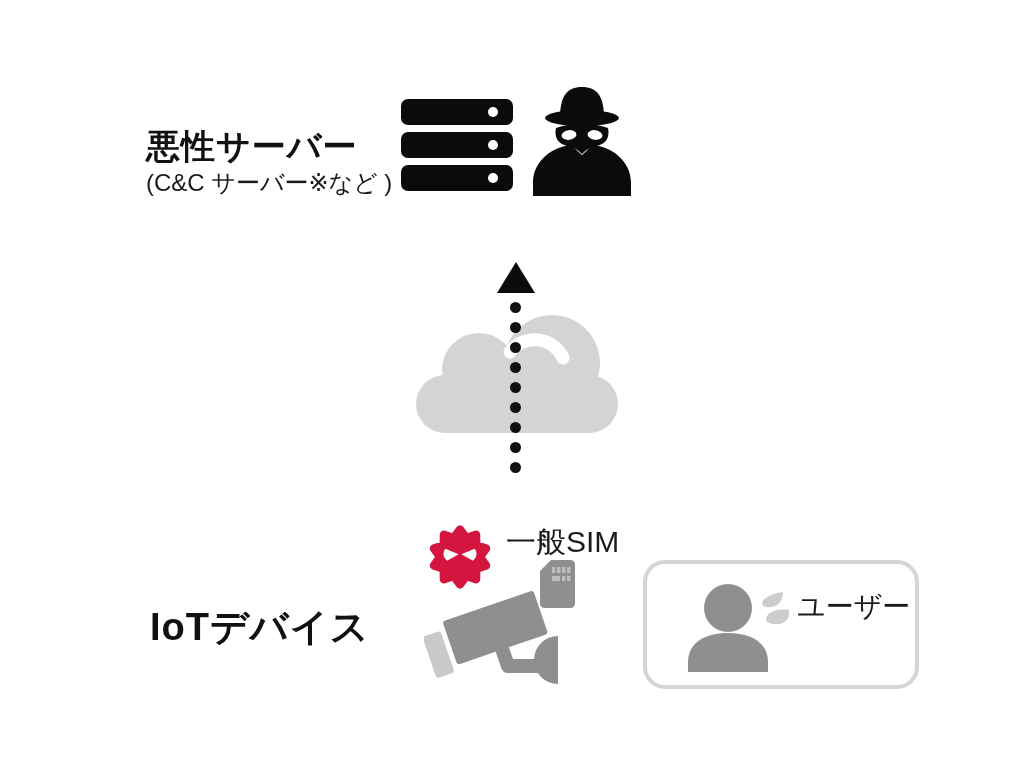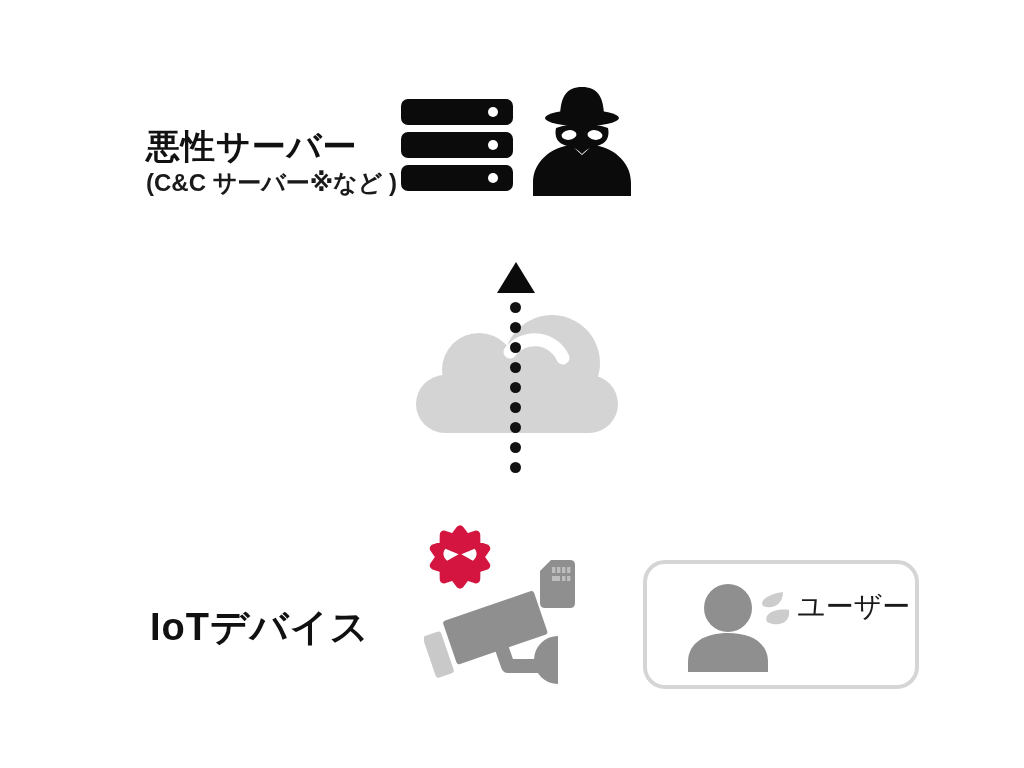--- a/index.html
+++ b/index.html
@@ -7,21 +7,21 @@
   body { font-family:"Liberation Sans","DejaVu Sans",sans-serif; }
   #canvas {
     position:relative; width:1024px; height:768px; background:#ffffff;
     overflow:hidden; margin:0 auto;
   }
   .abs { position:absolute; }
 
   
   .title-lg { font-size:34px; font-weight:bold; color:#111; letter-spacing:1px; white-space:nowrap; }
   .title-xl { font-size:38px; font-weight:bold; color:#111; letter-spacing:1px; white-space:nowrap; }
-  .note     { font-size:24px; font-weight:bold; color:#1a1a1a; white-space:nowrap; }
+  .note     { font-size:24px; font-weight:normal; color:#1a1a1a; white-space:nowrap; }
   .label-md { font-size:29px; font-weight:normal; color:#1a1a1a; white-space:nowrap; }
 
   
   .server-row { position:absolute; left:0; width:112px; height:26px; background:#0b0b0b; border-radius:7px; }
   .server-dot { position:absolute; right:15px; top:8px; width:10px; height:10px; background:#fff; border-radius:50%; }
 
   
   .arrow-head {
     width:0; height:0;
     border-left:19px solid transparent;
@@ -96,20 +96,21 @@
       <i></i>
       <i></i>
   </div>
 
   <svg class="abs" style="left:427px; top:524px;" width="66" height="66" viewBox="0 0 72 72">
     <polygon fill="#d31540" stroke="#d31540" stroke-width="9" stroke-linejoin="round" points="36,6 42.8,15.1 53.6,11.7 53.8,23.1 64.5,26.7 58,36 64.5,45.3 53.8,48.9 53.6,60.3 42.8,56.9 36,66 29.2,56.9 18.4,60.3 18.2,48.9 7.5,45.3 14,36 7.5,26.7 18.2,23.1 18.4,11.7 29.2,15.1"></polygon>
     <path d="M20 27 L34.5 33 L22 40 C17 36 17 31 20 27 Z" fill="#fff"></path>
     <path d="M52 27 L37.5 33 L50 40 C55 36 55 31 52 27 Z" fill="#fff"></path>
   </svg>
 
+  <div class="abs label-md" style="left:506px; top:522px; font-size:30px;">一般SIM</div>
 
   <svg class="abs" style="left:540px; top:560px;" width="35" height="48" viewBox="0 0 35 48">
     <path d="M11 0 H30 Q35 0 35 5 V43 Q35 48 30 48 H5 Q0 48 0 43 V11 Z" fill="#8f8f8f"></path>
     <g fill="#bdbdbd">
       <rect x="12" y="7" width="3.4" height="6"></rect>
         <rect x="17" y="7" width="3.4" height="6"></rect>
       <rect x="22" y="7" width="3.4" height="6"></rect>
         <rect x="27" y="7" width="3.4" height="6"></rect>
       <rect x="12" y="16" width="8" height="5"></rect>
       <rect x="22" y="16" width="3.4" height="5"></rect>

